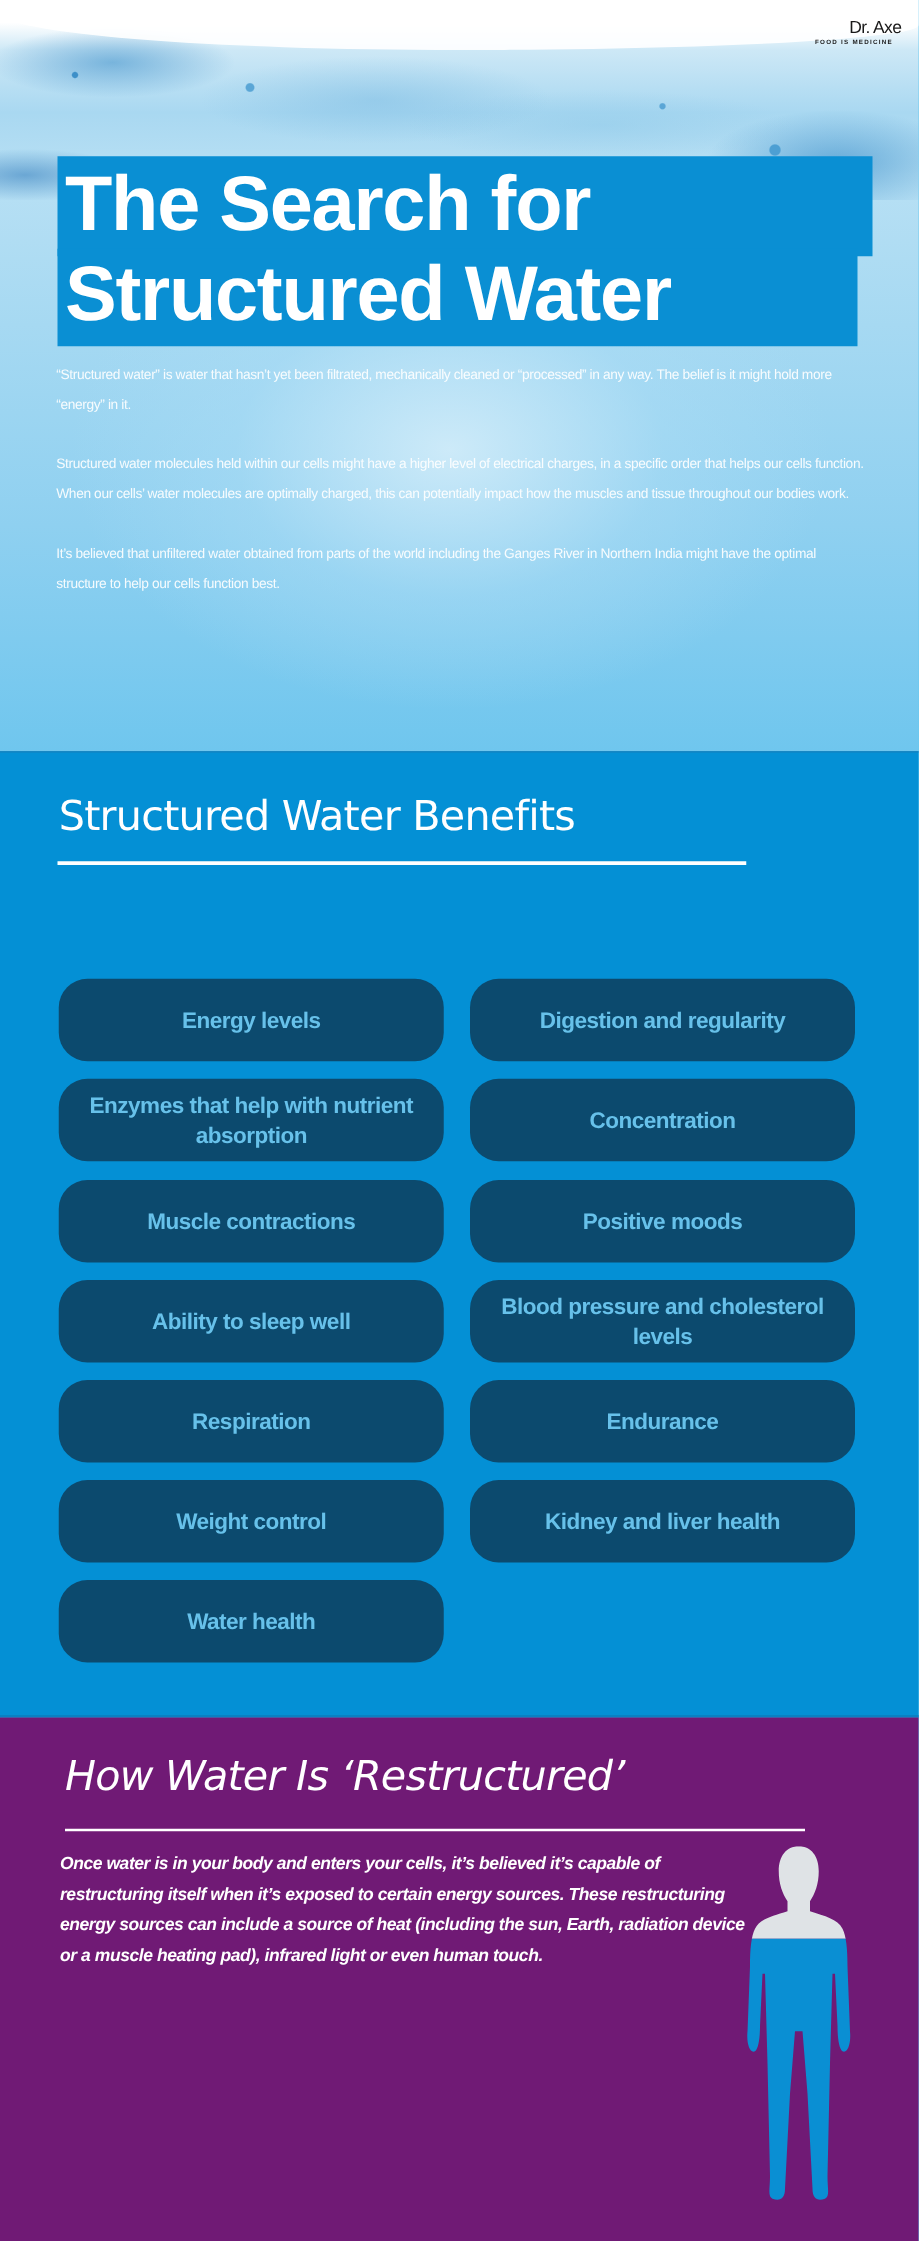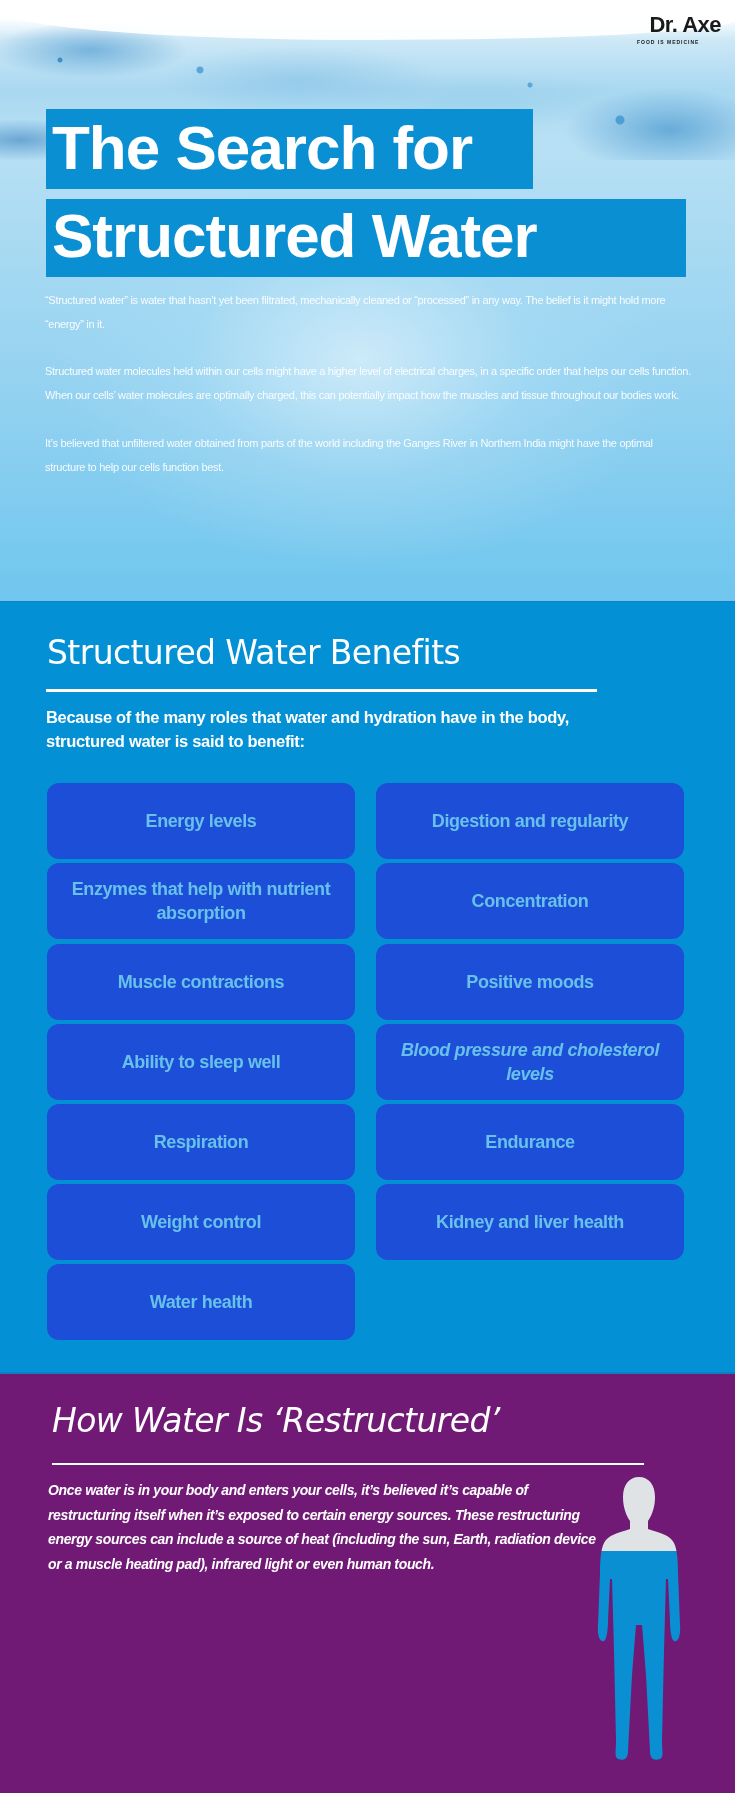--- a/index.html
+++ b/index.html
@@ -29,31 +29,31 @@
     }
     .wave-top {
       position: absolute; left: 0; top: 0; width: 735px; height: 40px;
       background: #ffffff;
       border-bottom-left-radius: 50% 30px;
       border-bottom-right-radius: 50% 20px;
       opacity: 0.9;
     }
 
     .logo { position: absolute; right: 14px; top: 14px; text-align: center; }
-    .logo-main { font-family: "Liberation Sans", sans-serif; font-weight: bold; font-size: 22px; color: #1a1a1a; letter-spacing: -0.5px; line-height: 1; margin-left: 34px; }
+    .logo-main { font-family: "Liberation Sans", sans-serif; font-weight: normal; font-size: 14px; color: #1a1a1a; letter-spacing: -0.5px; line-height: 1; margin-left: 34px; }
     .logo-sub { font-family: "Liberation Sans", sans-serif; font-weight: bold; font-size: 5px; color: #1a1a1a; letter-spacing: 1px; margin-top: 3px; }
 
     .title-block { position: absolute; left: 46px; top: 109px; }
     .title-line {
       display: inline-block; background: #0a8fd3; color: #ffffff;
       font-family: "Liberation Sans", sans-serif; font-weight: bold;
       font-size: 62px; line-height: 70px; letter-spacing: -1px;
       padding: 0 10px 0 6px; white-space: nowrap;
     }
-    .title-line.l1 { position: absolute; left: 0; top: 0; width: 487px; height: 80px; padding-top: 4px; }
+    .title-line.l1 { position: absolute; left: 0; top: 16px; width: 652px; height: 80px; padding-top: 4px; }
     .title-line.l2 { position: absolute; left: 0; top: 90px; width: 640px; height: 78px; padding-top: 2px; }
 
     .intro { position: absolute; left: 45px; top: 289px; width: 650px; color: #ffffff; font-family: "Liberation Sans", sans-serif; font-size: 11px; line-height: 23.7px; opacity: 0.92; letter-spacing: -0.3px; }
     .intro p { margin-bottom: 24px; }
 
     
     .benefits {
       position: absolute; left: 0; top: 601px; width: 735px; height: 773px;
       background: #0490d5;
       border-top: 1px solid #1480bd;
@@ -64,22 +64,22 @@
       font-weight: normal; font-size: 33px; letter-spacing: -0.6px; line-height: 40px;
     }
     .benefits .section-title { left: 47px; top: 31px; }
     .title-underline { position: absolute; height: 3px; background: #ffffff; }
     .benefits .title-underline { left: 46px; top: 87px; width: 551px; }
 
     .benefits-lead { position: absolute; left: 46px; top: 103px; width: 600px; color: #ffffff; font-family: "Liberation Sans", sans-serif; font-weight: bold; font-size: 16.5px; line-height: 24px; letter-spacing: -0.3px; }
 
     .grid { position: absolute; left: 47px; top: 181px; width: 640px; }
     .card {
-      position: absolute; width: 308px; height: 76px; background: #1d4ed8;
-      border-radius: 12px; display: flex; align-items: center; justify-content: center;
+      position: absolute; width: 308px; height: 66px; background: #0c4a6e;
+      border-radius: 23px; display: flex; align-items: center; justify-content: center;
       text-align: center; color: #67c1ea; font-family: "Liberation Sans", sans-serif;
       font-weight: bold; font-size: 18px; line-height: 24px; letter-spacing: -0.4px;
       padding: 0 20px;
     }
 
     
     .restructured { position: absolute; left: 0; top: 1374px; width: 735px; height: 419px; background: #701a75; font-style: italic; }
     .restructured .section-title { left: 52px; top: 27px; }
     .restructured .title-underline { left: 52px; top: 89px; width: 592px; height: 2px; }
     .restructured-text { position: absolute; left: 48px; top: 104px; width: 560px; color: #ffffff; font-family: "Liberation Sans", sans-serif; font-weight: bold; font-size: 14px; line-height: 24.5px; letter-spacing: -0.35px; }
@@ -107,31 +107,30 @@
   <div class="intro">
     <p>“Structured water” is water that hasn’t yet been filtrated, mechanically cleaned or “processed” in any way. The belief is it might hold more “energy” in it.</p>
     <p>Structured water molecules held within our cells might have a higher level of electrical charges, in a specific order that helps our cells function. When our cells’ water molecules are optimally charged, this can potentially impact how the muscles and tissue throughout our bodies work.</p>
     <p>It’s believed that unfiltered water obtained from parts of the world including the Ganges River in Northern India might have the optimal structure to help our cells function best.</p>
   </div>
 </section>
 
 <section class="benefits">
   <h2 class="section-title">Structured Water Benefits</h2>
   <div class="title-underline"></div>
-  <p class="benefits-lead">Because of the many roles that water and hydration have in the body, structured water is said to benefit:</p>
 
   <div class="grid">
     <div class="card" style="left:0;top:0;">Energy levels</div>
     <div class="card" style="left:329px;top:0;">Digestion and regularity</div>
     <div class="card" style="left:0;top:80px;">Enzymes that help with nutrient absorption</div>
     <div class="card" style="left:329px;top:80px;">Concentration</div>
     <div class="card" style="left:0;top:161px;">Muscle contractions</div>
     <div class="card" style="left:329px;top:161px;">Positive moods</div>
     <div class="card" style="left:0;top:241px;">Ability to sleep well</div>
-    <div class="card" style="left:329px;top:241px;font-style:italic;">Blood pressure and cholesterol levels</div>
+    <div class="card" style="left:329px;top:241px;">Blood pressure and cholesterol levels</div>
     <div class="card" style="left:0;top:321px;">Respiration</div>
     <div class="card" style="left:329px;top:321px;">Endurance</div>
     <div class="card" style="left:0;top:401px;">Weight control</div>
     <div class="card" style="left:329px;top:401px;">Kidney and liver health</div>
     <div class="card" style="left:0;top:481px;">Water health</div>
   </div>
 </section>
 
 <section class="restructured">
   <h2 class="section-title">How Water Is ‘Restructured’</h2>

